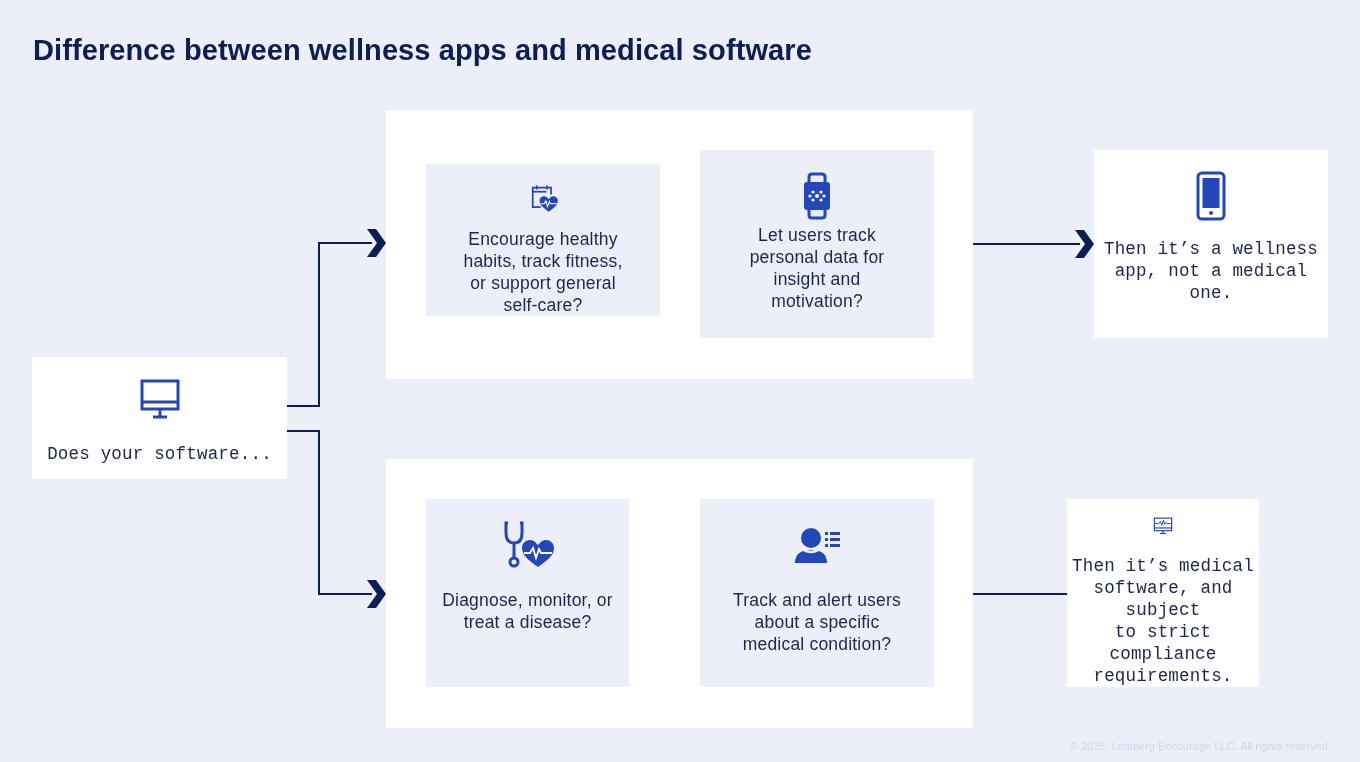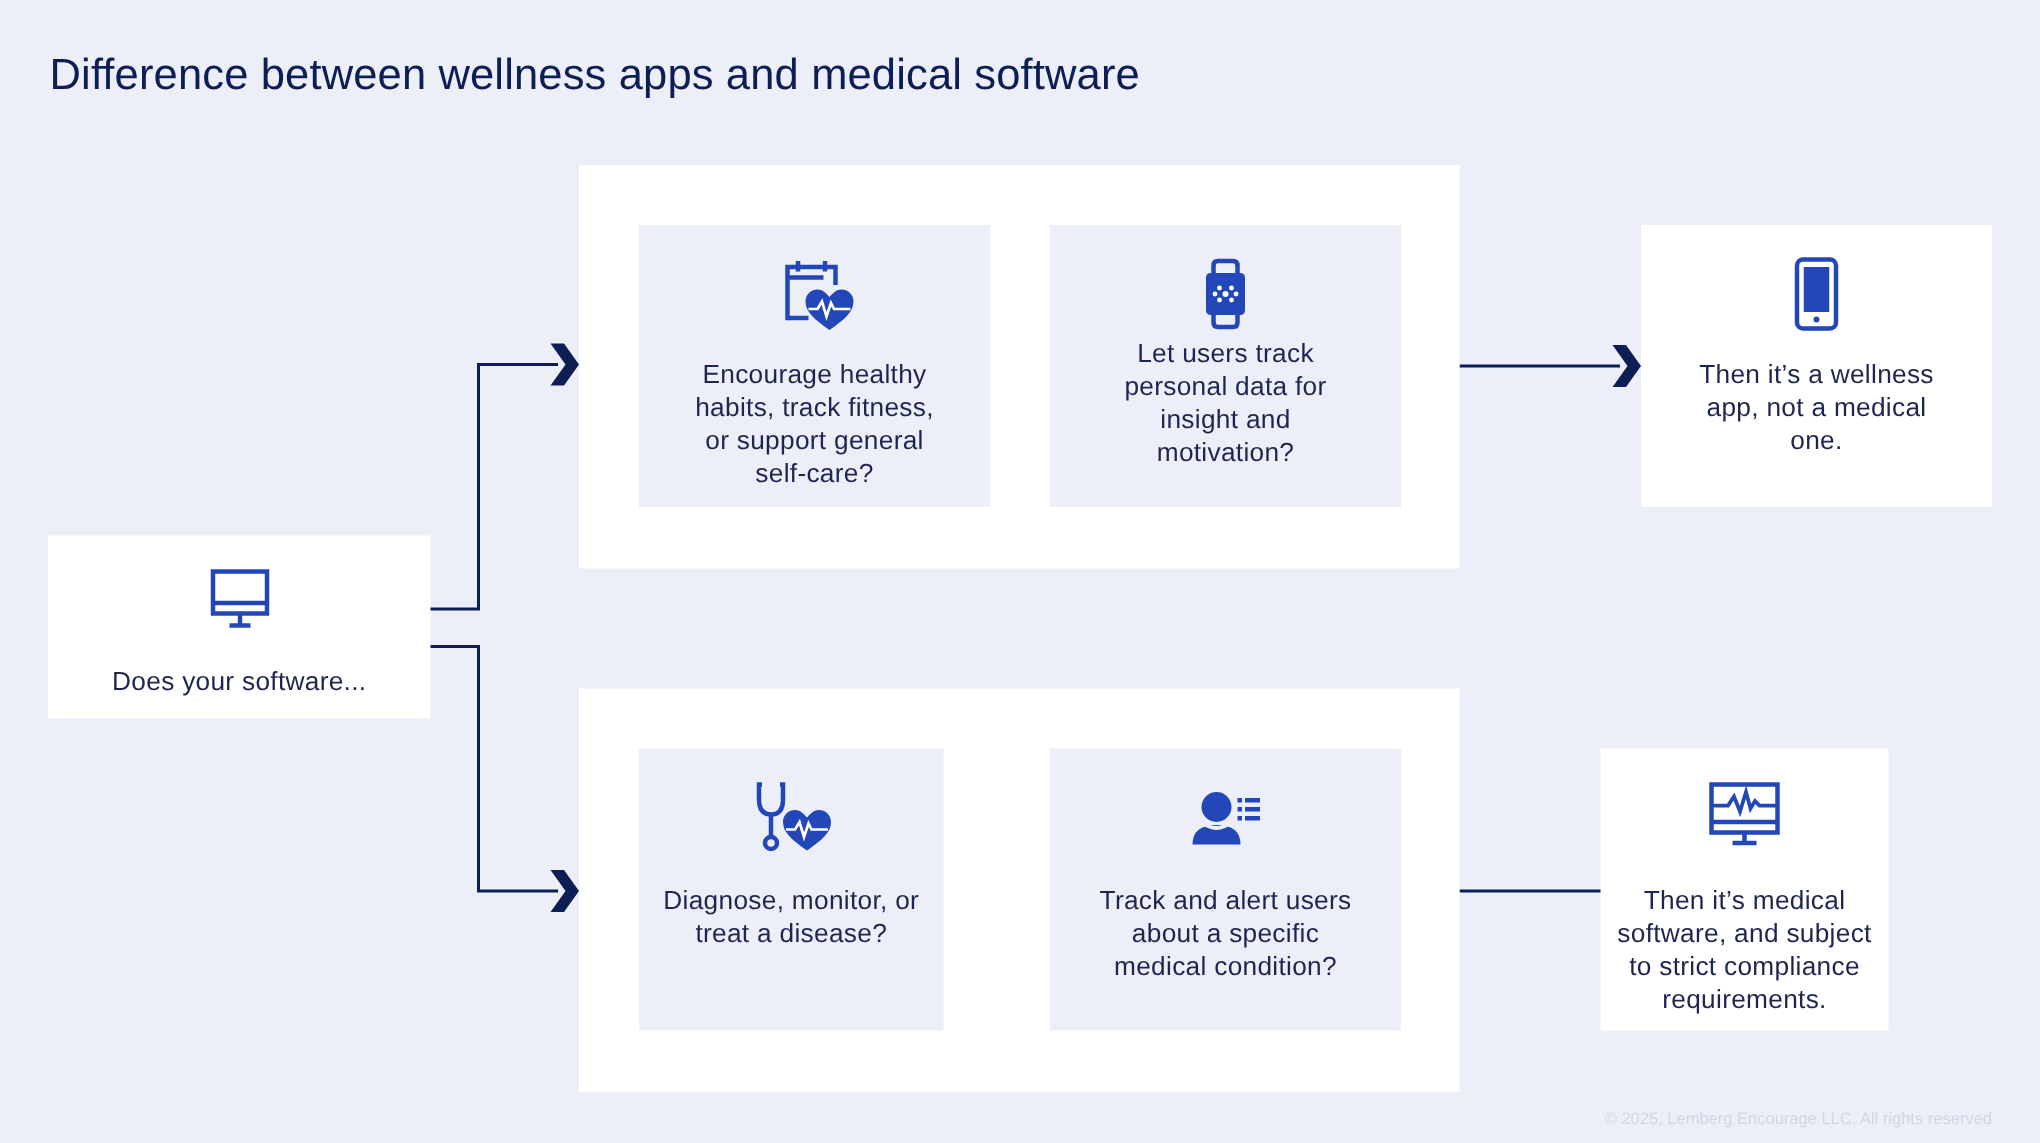--- a/index.html
+++ b/index.html
@@ -1,21 +1,21 @@
 <!DOCTYPE html>
 <html><head>
 <meta charset="utf-8">
 <style>
   * { box-sizing: border-box; margin: 0; padding: 0; }
   html, body { width: 1360px; height: 762px; overflow: hidden; }
   body { background: #eceef8; font-family: "Liberation Sans", sans-serif; color: #14214a; position: relative; }
-  .title { position: absolute; left: 33px; top: 34px; font-size: 29px; font-weight: normal; color: #0d1e54; letter-spacing: 0.1px; }
+  .title { position: absolute; left: 33px; top: 34px; font-size: 29px; font-weight: bold; color: #0d1e54; letter-spacing: 0.1px; }
   .panel { position: absolute; background: #ffffff; }
   .card { position: absolute; background: #eceef8; display: flex; flex-direction: column; align-items: center; }
-  .wcard { position: absolute; background: #ffffff; display: flex; flex-direction: column; align-items: center; }
+  .wcard { position: absolute; background: #ffffff; display: flex; flex-direction: column; align-items: center; font-family: Liberation Mono, monospace; }
   .icon { width: 56px; height: 56px; display: block; }
   .label { text-align: center; font-size: 17.5px; line-height: 22px; color: #1c2650; white-space: pre-line; letter-spacing: 0.2px; }
   .connector { position: absolute; }
   .footer { position: absolute; right: 32px; top: 740px; font-size: 11px; color: #d3d6e6; }
 </style>
 </head>
 <body>
 
 <div class="title">Difference between wellness apps and medical software</div>
 
@@ -41,21 +41,21 @@
       <line x1="10" y1="31" x2="46" y2="31"></line>
       <line x1="28" y1="38" x2="28" y2="45"></line>
       <line x1="21" y1="46" x2="35" y2="46"></line>
     </g>
   </svg>
   <div class="label" style="margin-top:16px;">Does your software...</div>
 </div>
 
 <div class="panel" style="left:386px;top:110px;width:587px;height:269px;"></div>
 
-<div class="card" style="left:426px;top:150px;width:234px;height:188px;">
+<div class="card" style="left:426px;top:164px;width:234px;height:152px;">
   <svg class="icon" viewBox="0 0 56 56" style="margin-top:18px;">
     <g fill="none" stroke="#2347b8" stroke-width="3">
       <path d="M24 44 H10 V10 H42 V22"></path>
       <line x1="10" y1="17" x2="34" y2="17"></line>
       <line x1="17" y1="6" x2="17" y2="13"></line>
       <line x1="35" y1="6" x2="35" y2="13"></line>
     </g>
     <path d="M38 52 C28 45 22 40 22 33 C22 28 26 25 30 25 C34 25 36 28 38 30 C40 28 42 25 46 25 C50 25 54 28 54 33 C54 40 48 45 38 52 Z" fill="#2347b8"></path>
     <polyline points="24,38 30,38 33,33 36,43 39,34 41,38 52,38" fill="none" stroke="#ffffff" stroke-width="1.8"></polyline>
   </svg>

